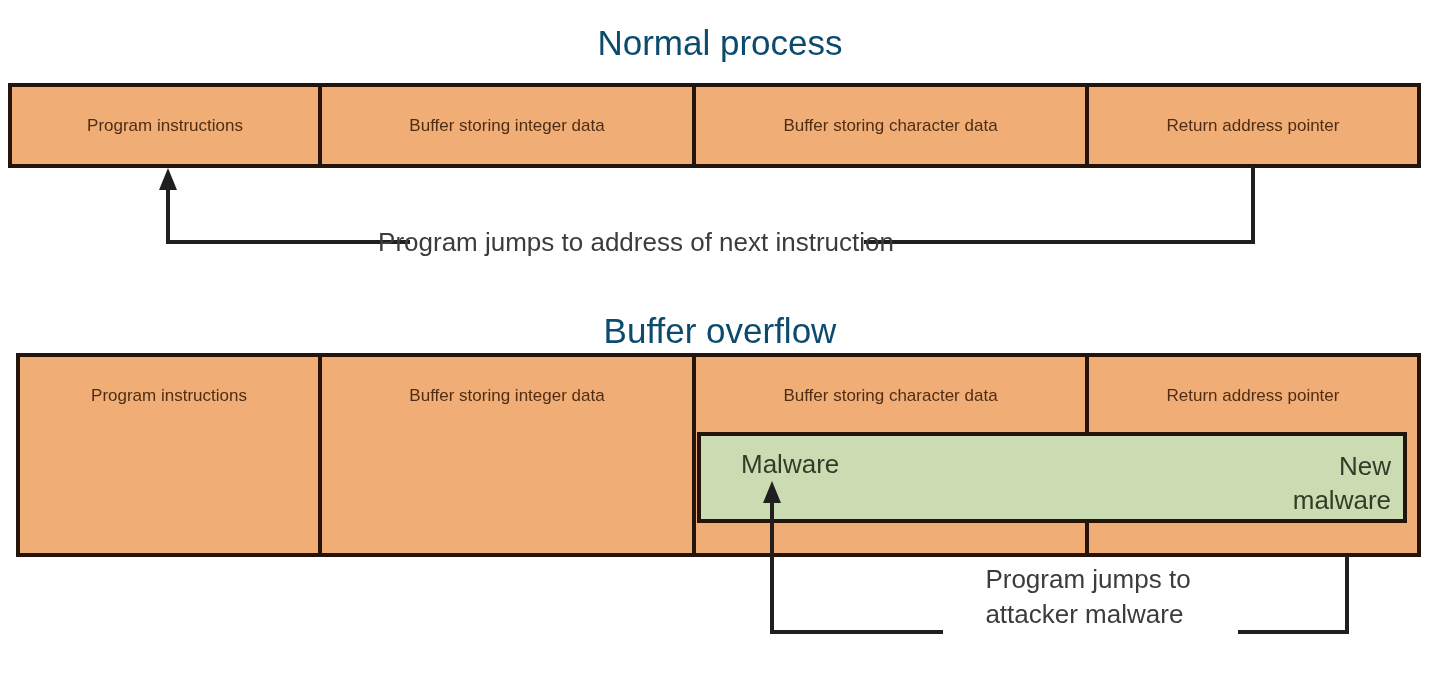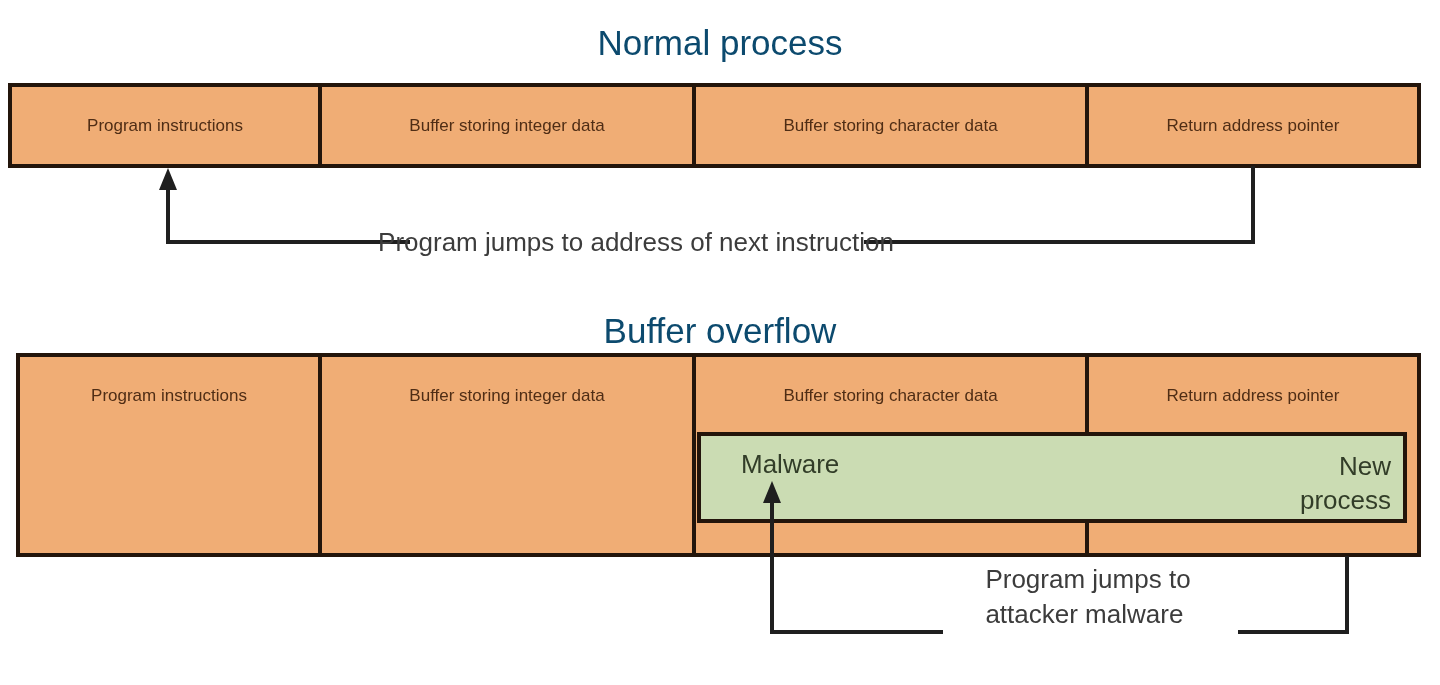--- a/index.html
+++ b/index.html
@@ -95,21 +95,21 @@
     <div class="divider d1"></div>
     <div class="divider d2"></div>
     <div class="divider d3"></div>
     <div class="cell c1">Program instructions</div>
     <div class="cell c2">Buffer storing integer data</div>
     <div class="cell c3">Buffer storing character data</div>
     <div class="cell c4">Return address pointer</div>
 
     <div class="overflow-box">
       <div class="malware">Malware</div>
-      <div class="newptr">New process</div>
+      <div class="newptr">New malware</div>
     </div>
   </div>
 
   <div class="caption caption-bottom">
     <div>Program jumps to</div>
     <div>attacker malware</div>
   </div>
 
   <svg class="arrow-layer" width="1440" height="685" viewBox="0 0 1440 685">
 

